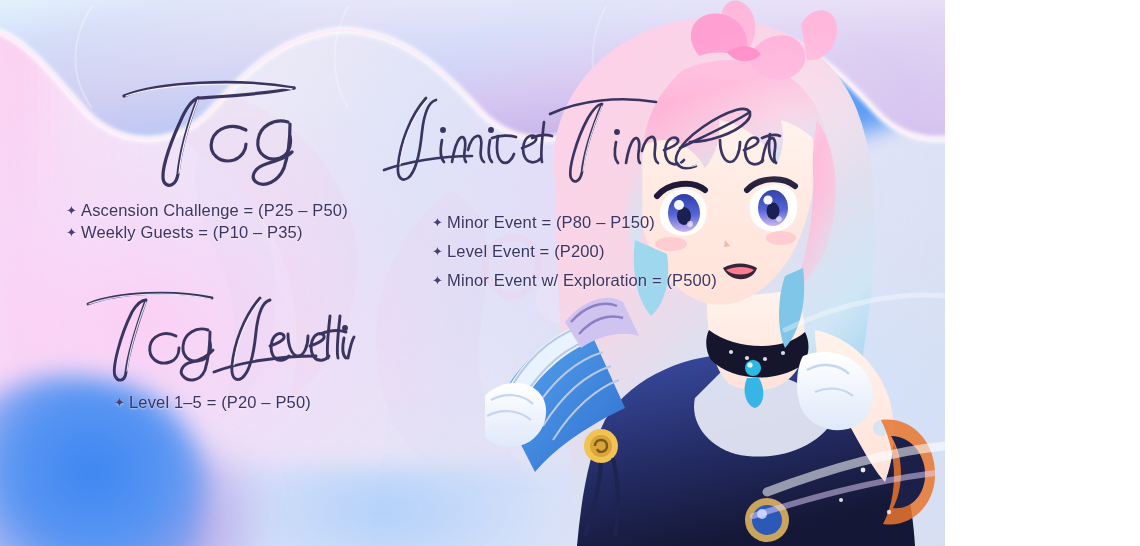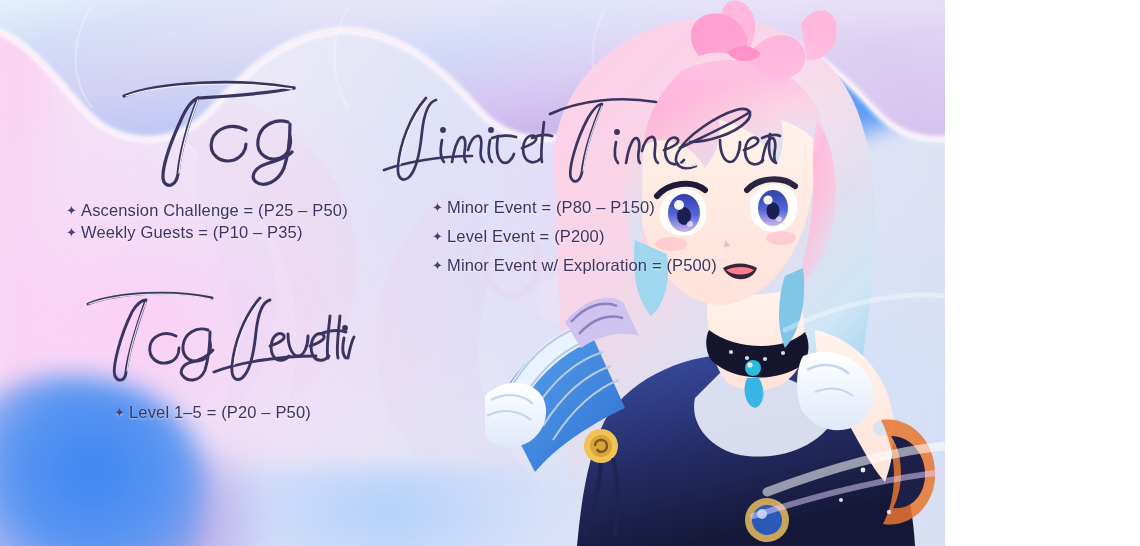--- a/index.html
+++ b/index.html
@@ -110,23 +110,23 @@
     display:inline-block;
     width:15px;
     color:#4a3f73;
     font-size:13px;
     vertical-align:1px;
   }
 
   #tcg-title{left:118px;top:78px;}
   #tcg-list{left:66px;top:200px;}
   #lte-title{left:380px;top:92px;}
-  #lte-list{left:432px;top:193px;}
+  #lte-list{left:432px;top:208px;}
   #lvl-title{left:84px;top:290px;}
-  #lvl-list{left:114px;top:402px;}
+  #lvl-list{left:114px;top:392px;}
   #lte-list{line-height:28px;}
 </style>
 </head>
 <body>
 
 <div class="canvas">
 
   <div class="bg-base"></div>
   <div class="bg-wash-d"></div>
   <div class="bg-wash-a"></div>

